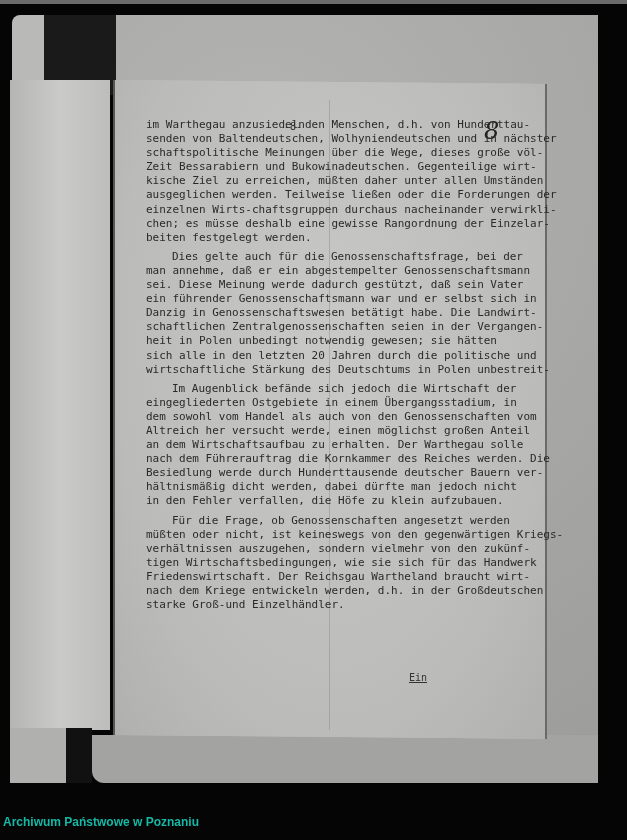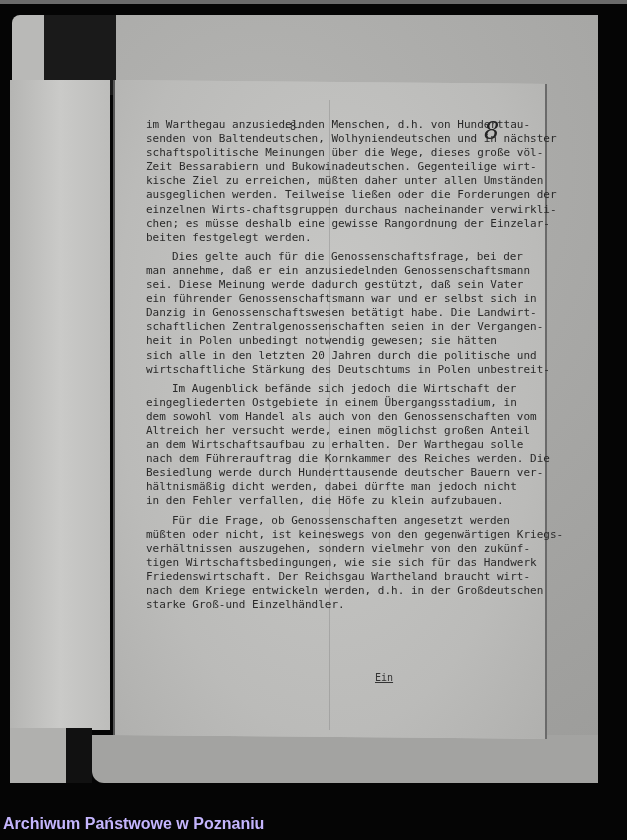--- a/index.html
+++ b/index.html
@@ -17,22 +17,22 @@
   .main-page { position:absolute; left:113px; top:82px; width:430px; height:655px; background:#bdbdbb;
     background-image: radial-gradient(ellipse at 50% 40%, #c8c8c6 0, #bbbbb9 70%, #b0b0ae 100%);
     border-left:2px solid #555; border-right:2px solid #6a6a6a; transform:skewY(0.5deg); }
   .fold-line { position:absolute; left:329px; top:100px; width:1px; height:630px; background:rgba(120,120,120,0.35); }
   .text { position:absolute; left:146px; top:118px; width:370px; color:#2a2a2a; font-size:11px; line-height:14.1px; letter-spacing:0px; }
   .pagenum { position:absolute; left:284px; top:121px; font-size:10px; color:#333; }
   .hand { position:absolute; left:484px; top:117px; font-family:"DejaVu Serif", serif; font-style:italic; font-size:24px; color:#222; }
   .line { white-space:nowrap; display:block; height:14.1px; }
   .para-gap { height:5px; }
   .indent { padding-left:26px; }
-  .catch { position:absolute; left:375px; top:672px; font-size:10px; color:#333; text-decoration:underline; }
-  .footer { position:absolute; left:3px; top:815px; color:#c4b5fd; font-family:"Liberation Sans", sans-serif; font-weight:bold; font-size:16px; }
+  .catch { position:absolute; left:409px; top:672px; font-size:10px; color:#333; text-decoration:underline; }
+  .footer { position:absolute; left:3px; top:815px; color:#14b8a6; font-family:"Liberation Sans", sans-serif; font-weight:bold; font-size:12px; }
 </style>
 </head>
 <body>
 
 <div class="topstrip"></div>
 <div class="back-sheet"></div>
 <div class="left-strip-top"></div>
 <div class="left-dark"></div>
 <div class="left-sheet"></div>
 <div class="left-lower"></div>
@@ -53,21 +53,21 @@
       <span class="line">Zeit Bessarabiern und Bukowinadeutschen. Gegenteilige wirt-</span>
       <span class="line">kische Ziel zu erreichen, müßten daher unter allen Umständen</span>
       <span class="line">ausgeglichen werden. Teilweise ließen oder die Forderungen der</span>
       <span class="line">einzelnen Wirts-chaftsgruppen durchaus nacheinander verwirkli-</span>
       <span class="line">chen; es müsse deshalb eine gewisse Rangordnung der Einzelar-</span>
       <span class="line">beiten festgelegt werden.</span>
     </div>
     <div class="para-gap"></div>
     <div>
       <span class="line indent">Dies gelte auch für die Genossenschaftsfrage, bei der</span>
-      <span class="line">man annehme, daß er ein anzusiedelnden Genossenschaftsmann</span>
+      <span class="line">man annehme, daß er ein abgestempelter Genossenschaftsmann</span>
       <span class="line">sei. Diese Meinung werde dadurch gestützt, daß sein Vater</span>
       <span class="line">ein führender Genossenschaftsmann war und er selbst sich in</span>
       <span class="line">Danzig in Genossenschaftswesen betätigt habe. Die Landwirt-</span>
       <span class="line">schaftlichen Zentralgenossenschaften seien in der Vergangen-</span>
       <span class="line">heit in Polen unbedingt notwendig gewesen; sie hätten</span>
       <span class="line">sich alle in den letzten 20 Jahren durch die politische und</span>
       <span class="line">wirtschaftliche Stärkung des Deutschtums in Polen unbestreit-</span>
     </div>
     <div class="para-gap"></div>
     <div>

